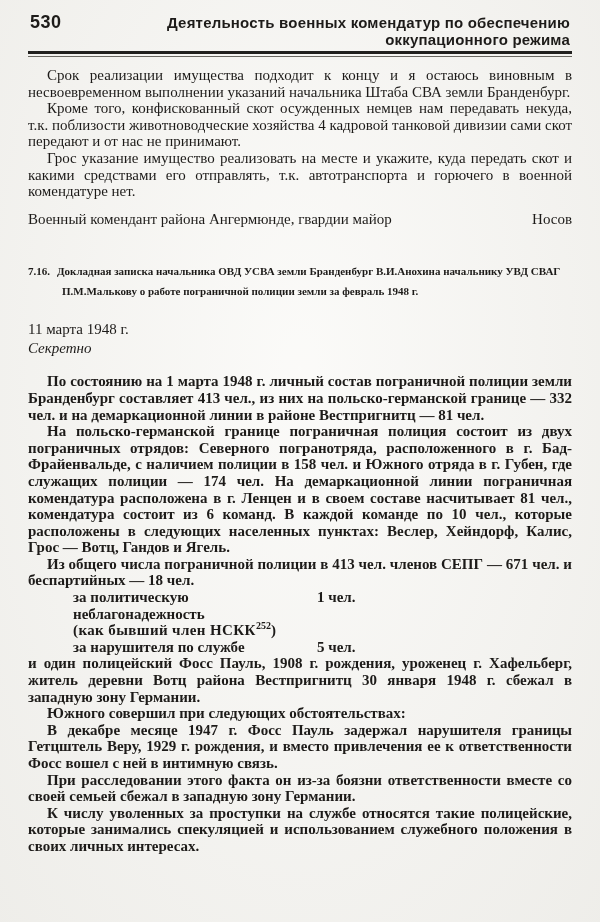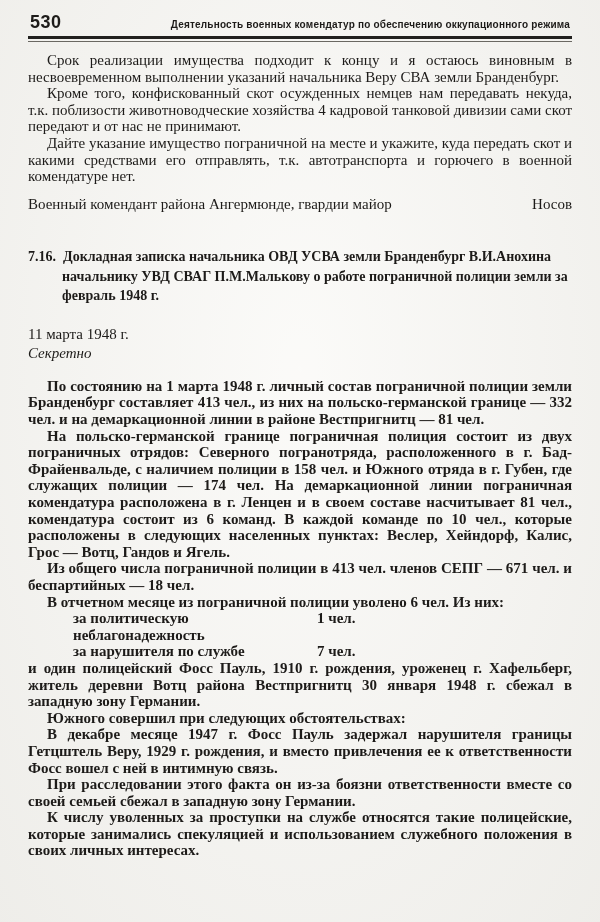--- a/index.html
+++ b/index.html
@@ -26,21 +26,21 @@
     justify-content: space-between;
     font-family: "Liberation Sans", sans-serif;
     font-weight: bold;
     padding: 0 2px 3px 2px;
   }
   .page-number {
     font-size: 18px;
     letter-spacing: 0.5px;
   }
   .running-title {
-    font-size: 10px;
+    font-size: 15px;
     letter-spacing: 0.2px;
     text-align: right;
   }
   .header-rule {
     height: 2px;
     border-top: 3px solid #21201e;
     border-bottom: 1px solid #6a6862;
     margin-bottom: 10px;
   }
   
@@ -64,21 +64,21 @@
     align-items: center;
   }
   .archive-ref {
     margin-top: 6px;
     letter-spacing: 0.3px;
   }
   
   .doc-heading {
     margin-top: 35px;
     font-weight: bold;
-    font-size: 14px;
+    font-size: 11px;
     line-height: 19.5px;
     padding-left: 34px;
     text-align: left;
   }
   .doc-heading-number {
     display: inline;
     margin-left: -34px;
     padding-right: 7px;
   }
   
@@ -123,23 +123,23 @@
 
 <div class="page">
 
   <div class="running-header">
     <span class="page-number">530</span>
     <span class="running-title">Деятельность военных комендатур по обеспечению оккупационного режима</span>
   </div>
   <div class="header-rule"></div>
 
   <div class="serif">
-    <div class="para">Срок реализации имущества подходит к концу и я остаюсь виновным в несвоевременном выполнении указаний начальника Веру СВА земли Бранденбург.</div>
+    <div class="para">Срок реализации имущества подходит к концу и я остаюсь виновным в несвоевременном выполнении указаний начальника Штаба СВА земли Бранденбург.</div>
     <div class="para">Кроме того, конфискованный скот осужденных немцев нам передавать некуда, т.к. поблизости животноводческие хозяйства 4 кадровой танковой дивизии сами скот передают и от нас не принимают.</div>
-    <div class="para">Дайте указание имущество пограничной на месте и укажите, куда передать скот и какими средствами его отправлять, т.к. автотранспорта и горючего в военной комендатуре нет.</div>
+    <div class="para">Грос указание имущество реализовать на месте и укажите, куда передать скот и какими средствами его отправлять, т.к. автотранспорта и горючего в военной комендатуре нет.</div>
 
     <div class="signature-row">
       <span>Военный комендант района Ангермюнде, гвардии майор</span>
       <span>Носов</span>
     </div>
   </div>
 
   <div class="serif">
 
     <div class="doc-heading">
@@ -148,34 +148,36 @@
 
     <div class="date-block">
       <div>11 марта 1948 г.</div>
       <div class="classification">Секретно</div>
     </div>
 
     <div class="report-body">
       <div class="para">По состоянию на 1 марта 1948 г. личный состав пограничной полиции земли Бранденбург составляет 413 чел., из них на польско-германской границе — 332 чел. и на демаркационной линии в районе Вестпригнитц — 81 чел.</div>
       <div class="para">На польско-германской границе пограничная полиция состоит из двух пограничных отрядов: Северного погранотряда, расположенного в г. Бад-Фрайенвальде, с наличием полиции в 158 чел. и Южного отряда в г. Губен, где служащих полиции — 174 чел. На демаркационной линии пограничная комендатура расположена в г. Ленцен и в своем составе насчитывает 81 чел., комендатура состоит из 6 команд. В каждой команде по 10 чел., которые расположены в следующих населенных пунктах: Веслер, Хейндорф, Калис, Грос — Вотц, Гандов и Ягель.</div>
       <div class="para">Из общего числа пограничной полиции в 413 чел. членов СЕПГ — 671 чел. и беспартийных — 18 чел.</div>
-      <div class="para">В отчетном месяце из пограничной полиции уволено 6 чел. Из них:</div>
 
       <div class="dismissal-row">
         <span class="dismissal-reason">за политическую неблагонадежность</span>
         <span class="dismissal-count">1 чел.</span>
       </div>
 
+      <div class="footnote-line">
+        <span>(как бывший член НСКК</span><sup class="fn">252</sup><span>)</span>
+      </div>
 
       <div class="dismissal-row">
         <span class="dismissal-reason">за нарушителя по службе</span>
-        <span class="dismissal-count">7 чел.</span>
+        <span class="dismissal-count">5 чел.</span>
       </div>
 
-      <div class="para no-indent">и один полицейский Фосс Пауль, 1910 г. рождения, уроженец г. Хафельберг, житель деревни Вотц района Вестпригнитц 30 января 1948 г. сбежал в западную зону Германии.</div>
+      <div class="para no-indent">и один полицейский Фосс Пауль, 1908 г. рождения, уроженец г. Хафельберг, житель деревни Вотц района Вестпригнитц 30 января 1948 г. сбежал в западную зону Германии.</div>
       <div class="para">Южного совершил при следующих обстоятельствах:</div>
       <div class="para">В декабре месяце 1947 г. Фосс Пауль задержал нарушителя границы Гетцштель Веру, 1929 г. рождения, и вместо привлечения ее к ответственности Фосс вошел с ней в интимную связь.</div>
       <div class="para">При расследовании этого факта он из-за боязни ответственности вместе со своей семьей сбежал в западную зону Германии.</div>
       <div class="para">К числу уволенных за проступки на службе относятся такие полицейские, которые занимались спекуляцией и использованием служебного положения в своих личных интересах.</div>
     </div>
 
   </div>
 </div>
 
 </body></html>

